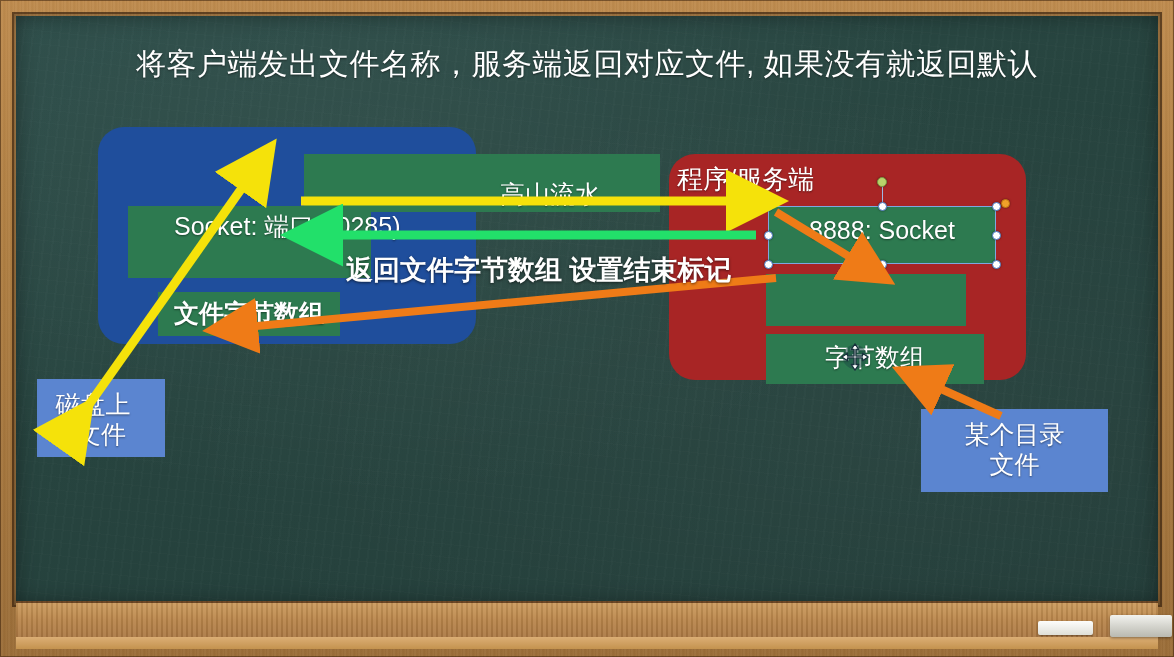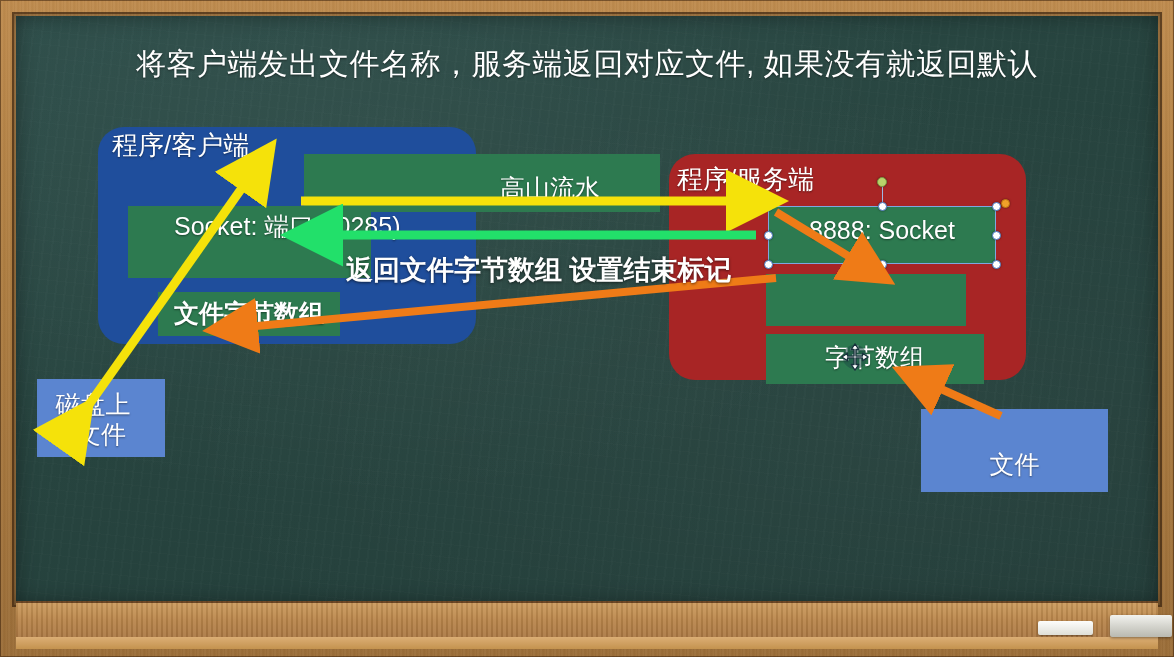--- a/index.html
+++ b/index.html
@@ -118,24 +118,23 @@
 <div id="stage">
 
   <div class="frame"></div>
 
   <div class="board">
 
     <div class="title">将客户端发出文件名称，服务端返回对应文件, 如果没有就返回默认</div>
 
     <div class="shape rounded-blue" style="left:82px;top:111px;width:378px;height:217px;"></div>
 
-    <div class="label-left" style="left:96px;top:112px;font-size:26px;">程序/客户端</div>
 
     <div class="shape green-box" style="left:288px;top:138px;width:356px;height:58px;"></div>
-    <div class="shp-text" style="left:288px;top:158px;width:396px;padding-left:48px;">高山流水</div>
+    <div class="shp-text" style="left:288px;top:164px;width:396px;padding-left:48px;">高山流水</div>
 
     <div class="shape green-box" style="left:112px;top:190px;width:243px;height:72px;"></div>
     <div class="shp-text" style="left:120px;top:196px;width:228px;text-align:left;padding-left:38px;">Socket: 端口(60285)</div>
 
     <div class="shape green-box" style="left:142px;top:276px;width:182px;height:44px;"></div>
     <div class="shp-text" style="left:142px;top:283px;width:182px;font-weight:bold;">文件字节数组</div>
 
     <div class="shape rounded-red" style="left:653px;top:138px;width:357px;height:226px;"></div>
 
     <div class="label-left" style="left:661px;top:146px;font-size:26px;text-align:right;">程序/服务端</div>
@@ -160,20 +159,21 @@
     <div class="shape green-box" style="left:750px;top:258px;width:200px;height:52px;"></div>
 
     <div class="shape green-box" style="left:750px;top:318px;width:218px;height:50px;"></div>
     <div class="shp-text" style="left:750px;top:327px;width:218px;">字节数组</div>
 
     <div class="shape blue-box" style="left:21px;top:363px;width:128px;height:78px;"></div>
     <div class="shp-text" style="left:21px;top:374px;width:112px;">磁盘上</div>
     <div class="shp-text" style="left:21px;top:404px;width:128px;">文件</div>
 
     <div class="shape blue-box" style="left:905px;top:393px;width:187px;height:83px;"></div>
+    <div class="shp-text" style="left:905px;top:404px;width:187px;">某个目录</div>
     <div class="shp-text" style="left:905px;top:434px;width:187px;">文件</div>
 
     <svg class="overlay" viewBox="0 0 1142 588">
       <defs>
         <marker id="yhead" markerWidth="7" markerHeight="7" refX="3" refY="3.5" orient="auto">
           <path d="M0,0 L7,3.5 L0,7 z" fill="#f5e20a"></path>
         </marker>
         <marker id="ghead" markerWidth="7" markerHeight="7" refX="3" refY="3.5" orient="auto">
           <path d="M0,0 L7,3.5 L0,7 z" fill="#22e06a"></path>
         </marker>

